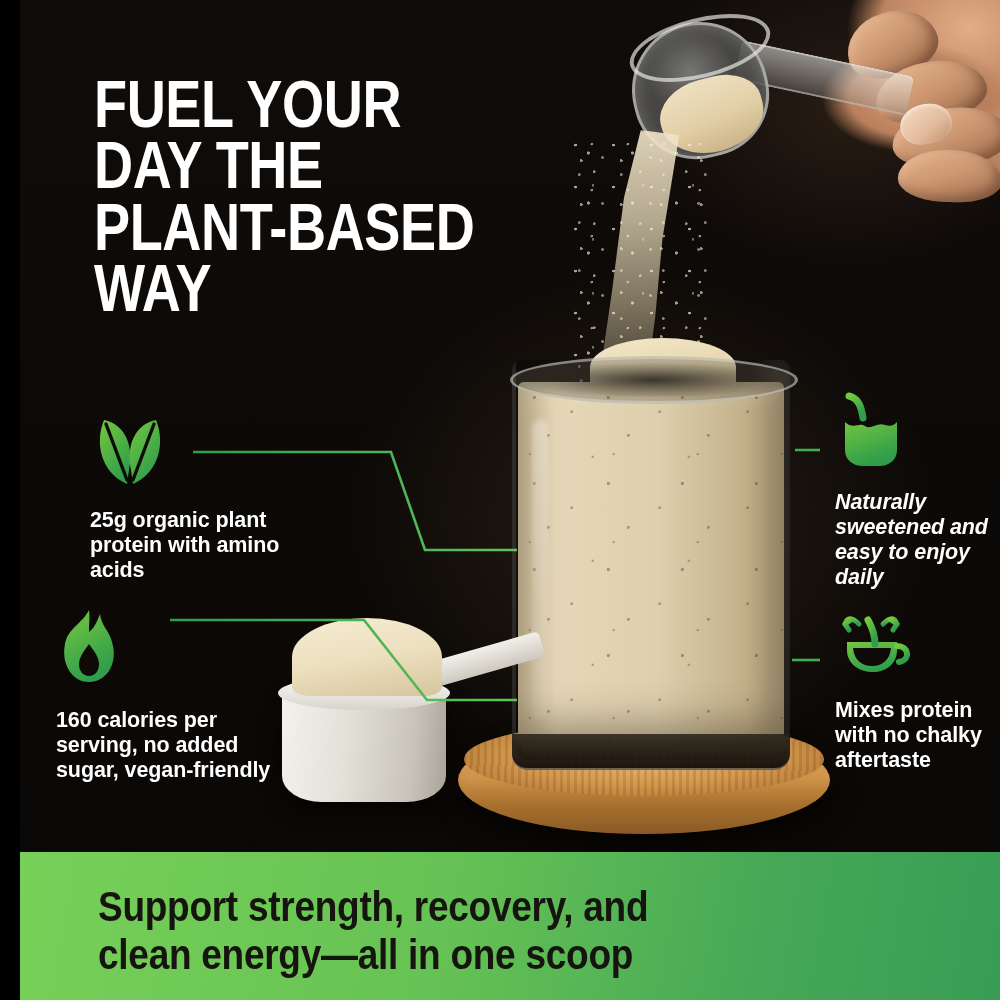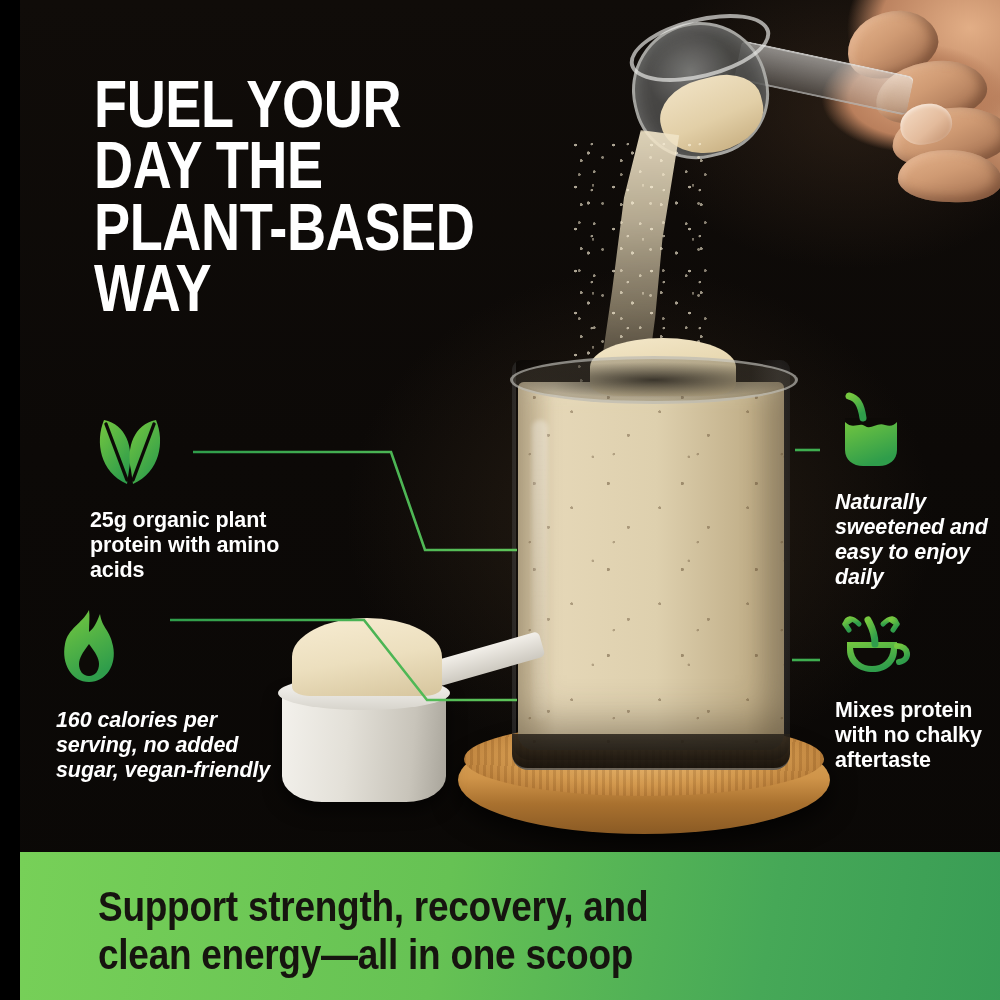--- a/index.html
+++ b/index.html
@@ -272,21 +272,21 @@
     font-size: 21.5px;
     font-weight: 700;
     line-height: 1.17;
     letter-spacing: -0.1px;
   }
   .f-left  { width: 226px; }
   .f-right { width: 180px; }
 
   #feat-protein  { left: 70px;  top: 412px; }
   #feat-protein .ftext { margin-top: 22px; }
-  #feat-calories { left: 36px;  top: 608px; font-style: italic; }
+  #feat-calories { left: 36px;  top: 608px; }
   #feat-calories .ftext { margin-top: 22px; margin-left: 0; }
   #feat-sweet    { left: 815px; top: 392px; font-style: italic; }
   #feat-sweet .ftext { margin-top: 20px; }
   #feat-mixes    { left: 815px; top: 602px; }
   #feat-mixes .ftext { margin-top: 20px; }
 
   .connectors { position: absolute; inset: 0; pointer-events: none; }
 
   
   .banner {

